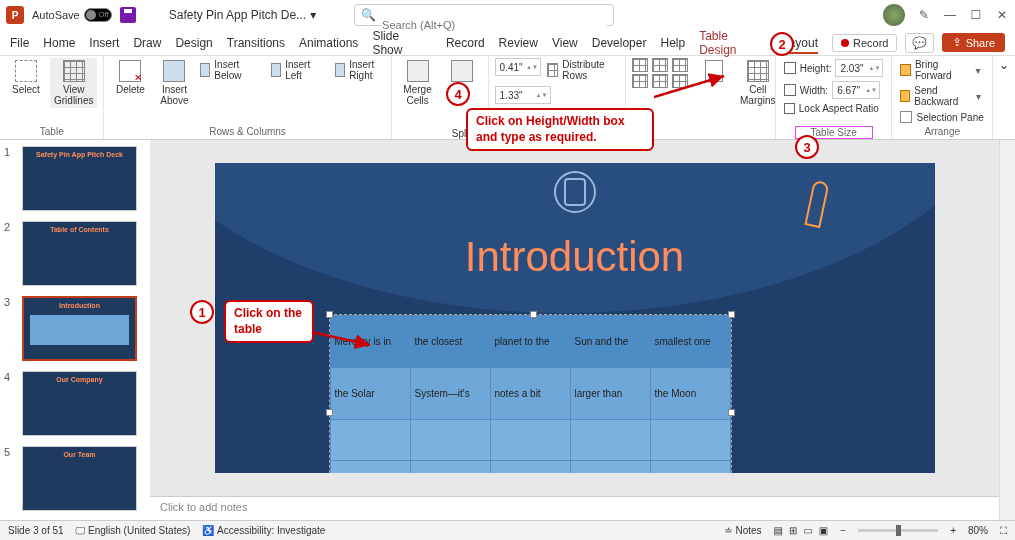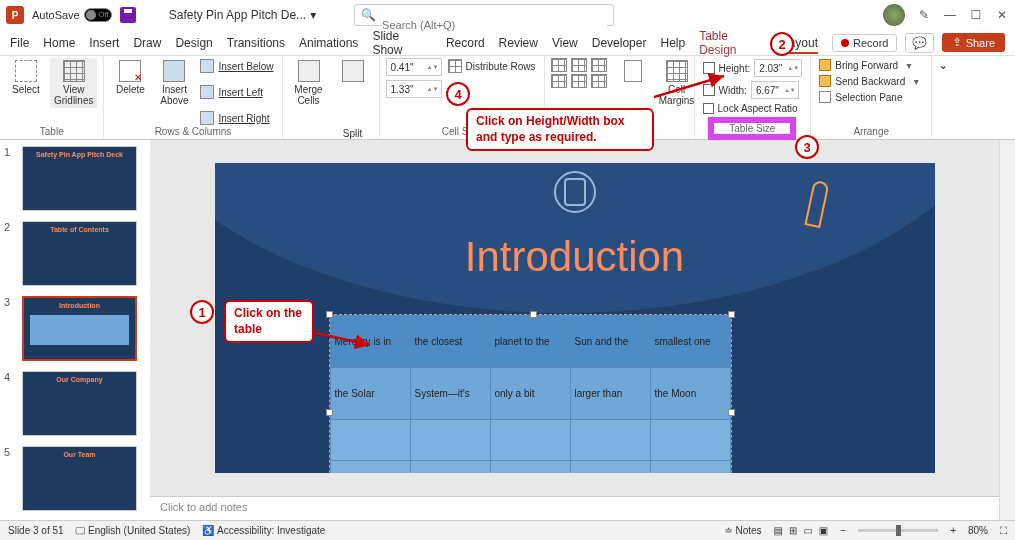--- a/index.html
+++ b/index.html
@@ -44,21 +44,21 @@
 .ic { display: inline-block; }
 .ic-select { border: 1px dashed #888; }
 .ic-grid { background: linear-gradient(#888 1px, transparent 1px) 0 0/6px 6px, linear-gradient(90deg, #888 1px, transparent 1px) 0 0/6px 6px; border: 1px solid #888; }
 .ic-delete { border: 1px solid #888; position: relative; }
 .ic-delete::after { content: "✕"; color: #c00; position: absolute; right: -2px; bottom: -2px; font-size: 10px; }
 .ic-insert { border: 1px solid #888; background: #cde; }
 .ic-merge { border: 1px solid #888; background: #eee; }
 .dim-input { height: 18px; border: 1px solid #ccc; width: 56px; font-size: 10px; padding: 0 4px; display: flex; align-items: center; justify-content: space-between; background: #fff; }
 .dim-input .spin { width: 10px; display: flex; flex-direction: column; font-size: 6px; line-height: 5px; color: #888; }
 .tablesize-group { position: relative; }
-.tablesize-label { font-size: 10px; color: #666; border: 6px solid #d946ef; padding: 0 15px; display: inline-block; margin-top: 2px; }
+.tablesize-label { font-size: 10px; color: #666; border: 1px solid #d946ef; padding: 0 15px; display: inline-block; margin-top: 2px; }
 .chev { width: 14px; text-align: center; color: #666; }
 
 
 .main { display: flex; height: 380px; }
 .thumbs { width: 150px; background: #fff; overflow-y: auto; padding: 6px 4px; }
 .thumb-item { display: flex; gap: 6px; margin-bottom: 10px; }
 .thumb-num { width: 12px; font-size: 11px; color: #555; }
 .thumb { width: 115px; height: 65px; background: #1e3a5f; border: 1px solid #ccc; position: relative; font-size: 6px; color: #fff; overflow: hidden; }
 .thumb.active { border: 2px solid #c43e1c; }
 .thumb .ttitle { color: #ff8c5a; font-size: 7px; text-align: center; margin-top: 4px; font-weight: bold; }
@@ -171,21 +171,21 @@
     <div class="ribbon-row">
       <div class="rbtn-lg">
           <span class="ic ic-delete"></span>
           <span>Delete</span>
         </div>
       <div class="rbtn-lg">
           <span class="ic ic-insert"></span>
           <span style="white-space:pre-line;">Insert
 Above</span>
         </div>
-      <div style="display:flex;flex-direction:column;gap:10px;text-decoration:underline;">
+      <div style="display:flex;flex-direction:row;gap:17px;">
         <div class="rbtn-sm">
             <span class="ic ic-insert"></span>
             <span>Insert Below</span>
           </div>
         <div class="rbtn-sm">
             <span class="ic ic-insert"></span>
             <span>Insert Left</span>
           </div>
         <div class="rbtn-sm">
             <span class="ic ic-insert"></span>
@@ -353,21 +353,21 @@
                 <tr>
               <td>Mercury is in</td>
               <td>the closest</td>
               <td>planet to the</td>
               <td>Sun and the</td>
               <td>smallest one</td>
             </tr>
             <tr>
               <td>the Solar</td>
               <td>System—it's</td>
-              <td>only a bit</td>
+              <td>notes a bit</td>
               <td>larger than</td>
               <td>the Moon</td>
             </tr>
             <tr>
                   <td></td>
                   <td></td>
                   <td></td>
                   <td></td>
                   <td></td>
                 </tr>

